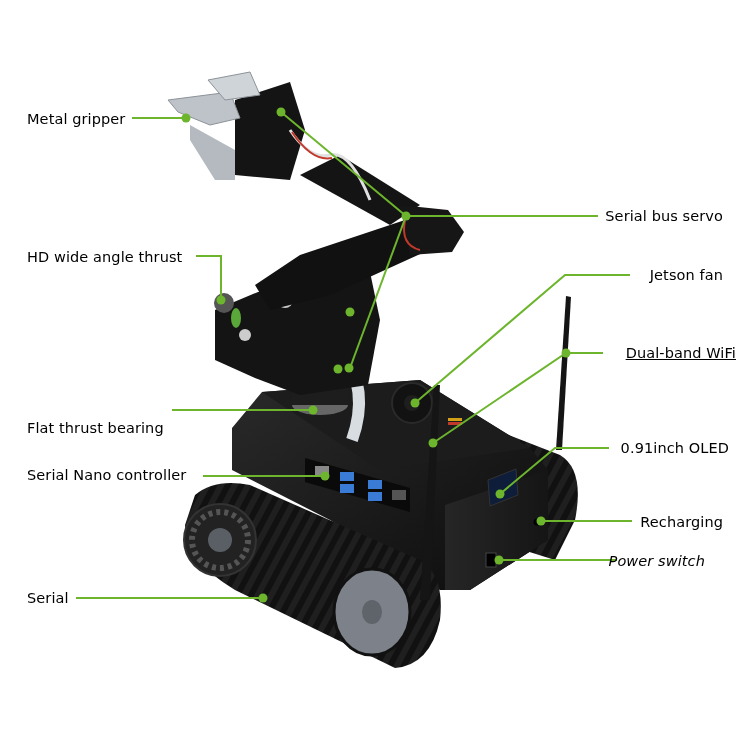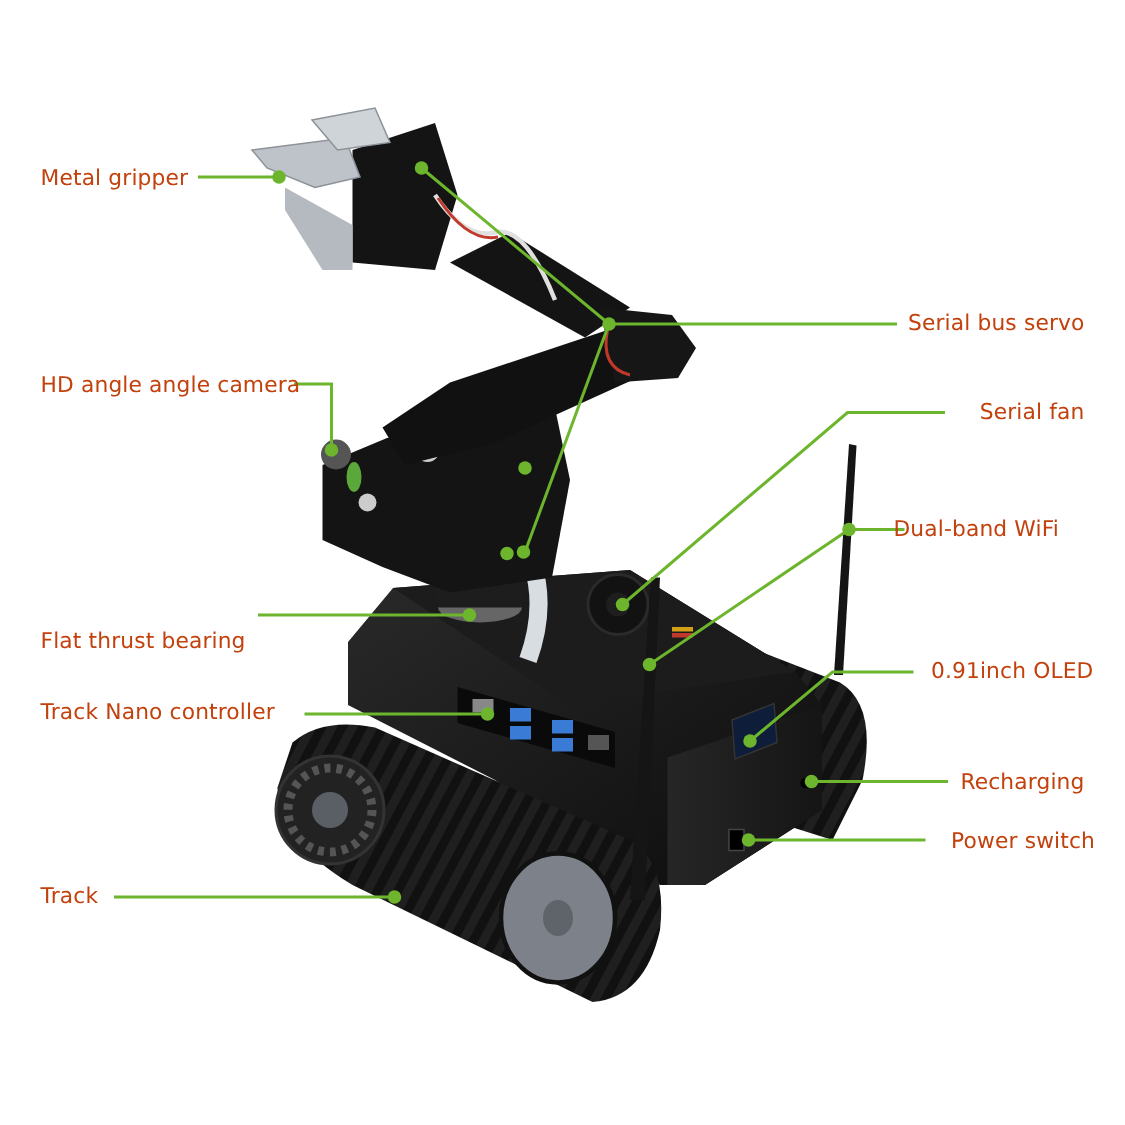--- a/index.html
+++ b/index.html
@@ -11,21 +11,21 @@
     background: #ffffff;
     font-family: "DejaVu Sans", "Liberation Sans", sans-serif;
   }
   #robot-svg, #callout-svg {
     position: absolute;
     left: 0; top: 0;
     width: 750px; height: 750px;
   }
   .label {
     position: absolute;
-    color: #c2410c;
+    color: #000000;
     font-size: 14.5px;
     font-weight: 500;
     white-space: nowrap;
     line-height: 18px;
     letter-spacing: 0.1px;
   }
   .label.left { text-align: left; }
   .label.right { text-align: center; }
 </style>
 </head>
@@ -153,24 +153,24 @@
       <polyline points="609,448 555,448 500,494" fill="none" stroke="#6cb52d" stroke-width="2"></polyline>
       <circle cx="500" cy="494" r="4.5" fill="#6cb52d"></circle>
       <polyline points="632,521 541,521" fill="none" stroke="#6cb52d" stroke-width="2"></polyline>
       <circle cx="541" cy="521" r="4.5" fill="#6cb52d"></circle>
       <polyline points="617,560 499,560" fill="none" stroke="#6cb52d" stroke-width="2"></polyline>
       <circle cx="499" cy="560" r="4.5" fill="#6cb52d"></circle>
     </svg>
 
   <div id="labels">
     <div class="label left" style="top: 110px; left: 27px;">Metal gripper</div>
-    <div class="label left" style="top: 248px; left: 27px;">HD angle angle camera</div>
+    <div class="label left" style="top: 248px; left: 27px;">HD wide angle thrust</div>
     <div class="label left" style="top: 419px; left: 27px;">Flat thrust bearing</div>
-    <div class="label left" style="top: 466px; left: 27px;">Track Nano controller</div>
-    <div class="label left" style="top: 589px; left: 27px;">Track</div>
+    <div class="label left" style="top: 466px; left: 27px;">Serial Nano controller</div>
+    <div class="label left" style="top: 589px; left: 27px;">Serial</div>
     <div class="label right" style="top: 207px; right: 27px;">Serial bus servo</div>
-    <div class="label right" style="top: 266px; right: 27px;">Serial fan</div>
-    <div class="label right" style="top: 344px; right: 44px;">Dual-band WiFi</div>
+    <div class="label right" style="top: 266px; right: 27px;">Jetson fan</div>
+    <div class="label right" style="top: 344px; right: 14px; text-decoration: underline;">Dual-band WiFi</div>
     <div class="label right" style="top: 439px; right: 21px;">0.91inch OLED</div>
     <div class="label right" style="top: 513px; right: 27px;">Recharging</div>
-    <div class="label right" style="top: 552px; right: 20px;">Power switch</div>
+    <div class="label right" style="top: 552px; right: 45px; font-style: italic;">Power switch</div>
   </div>
 </div>
 
 </body></html>

